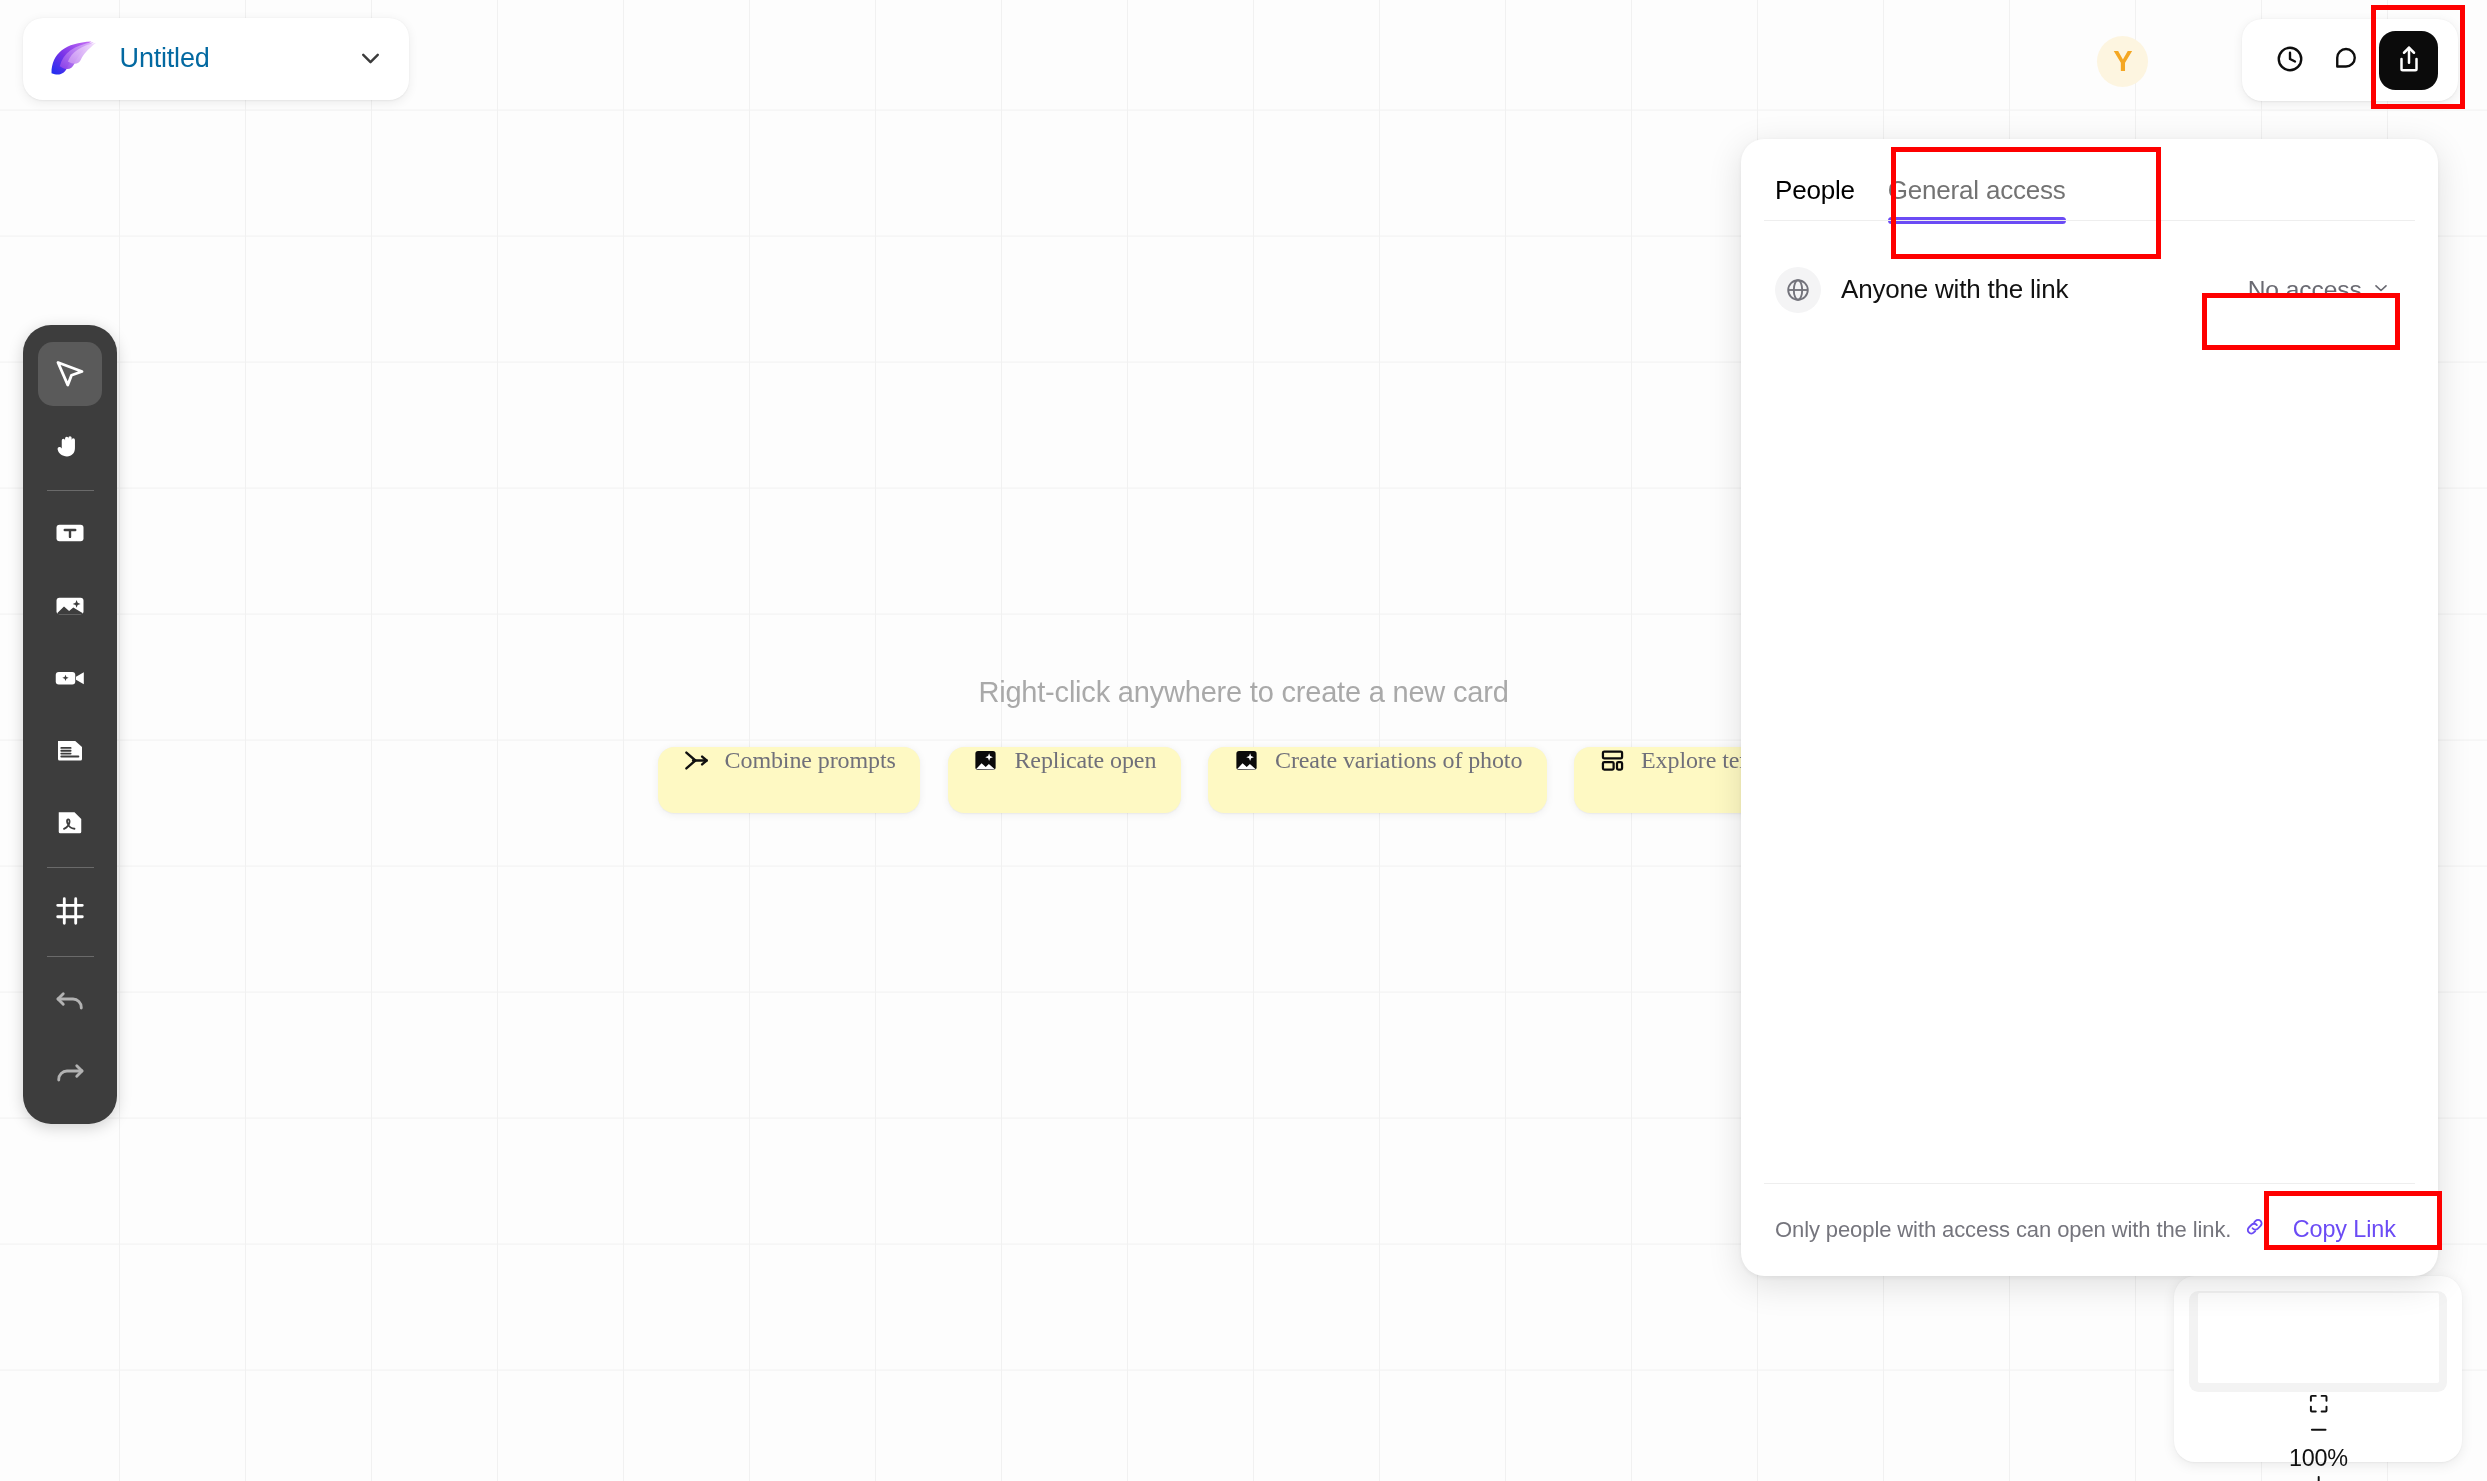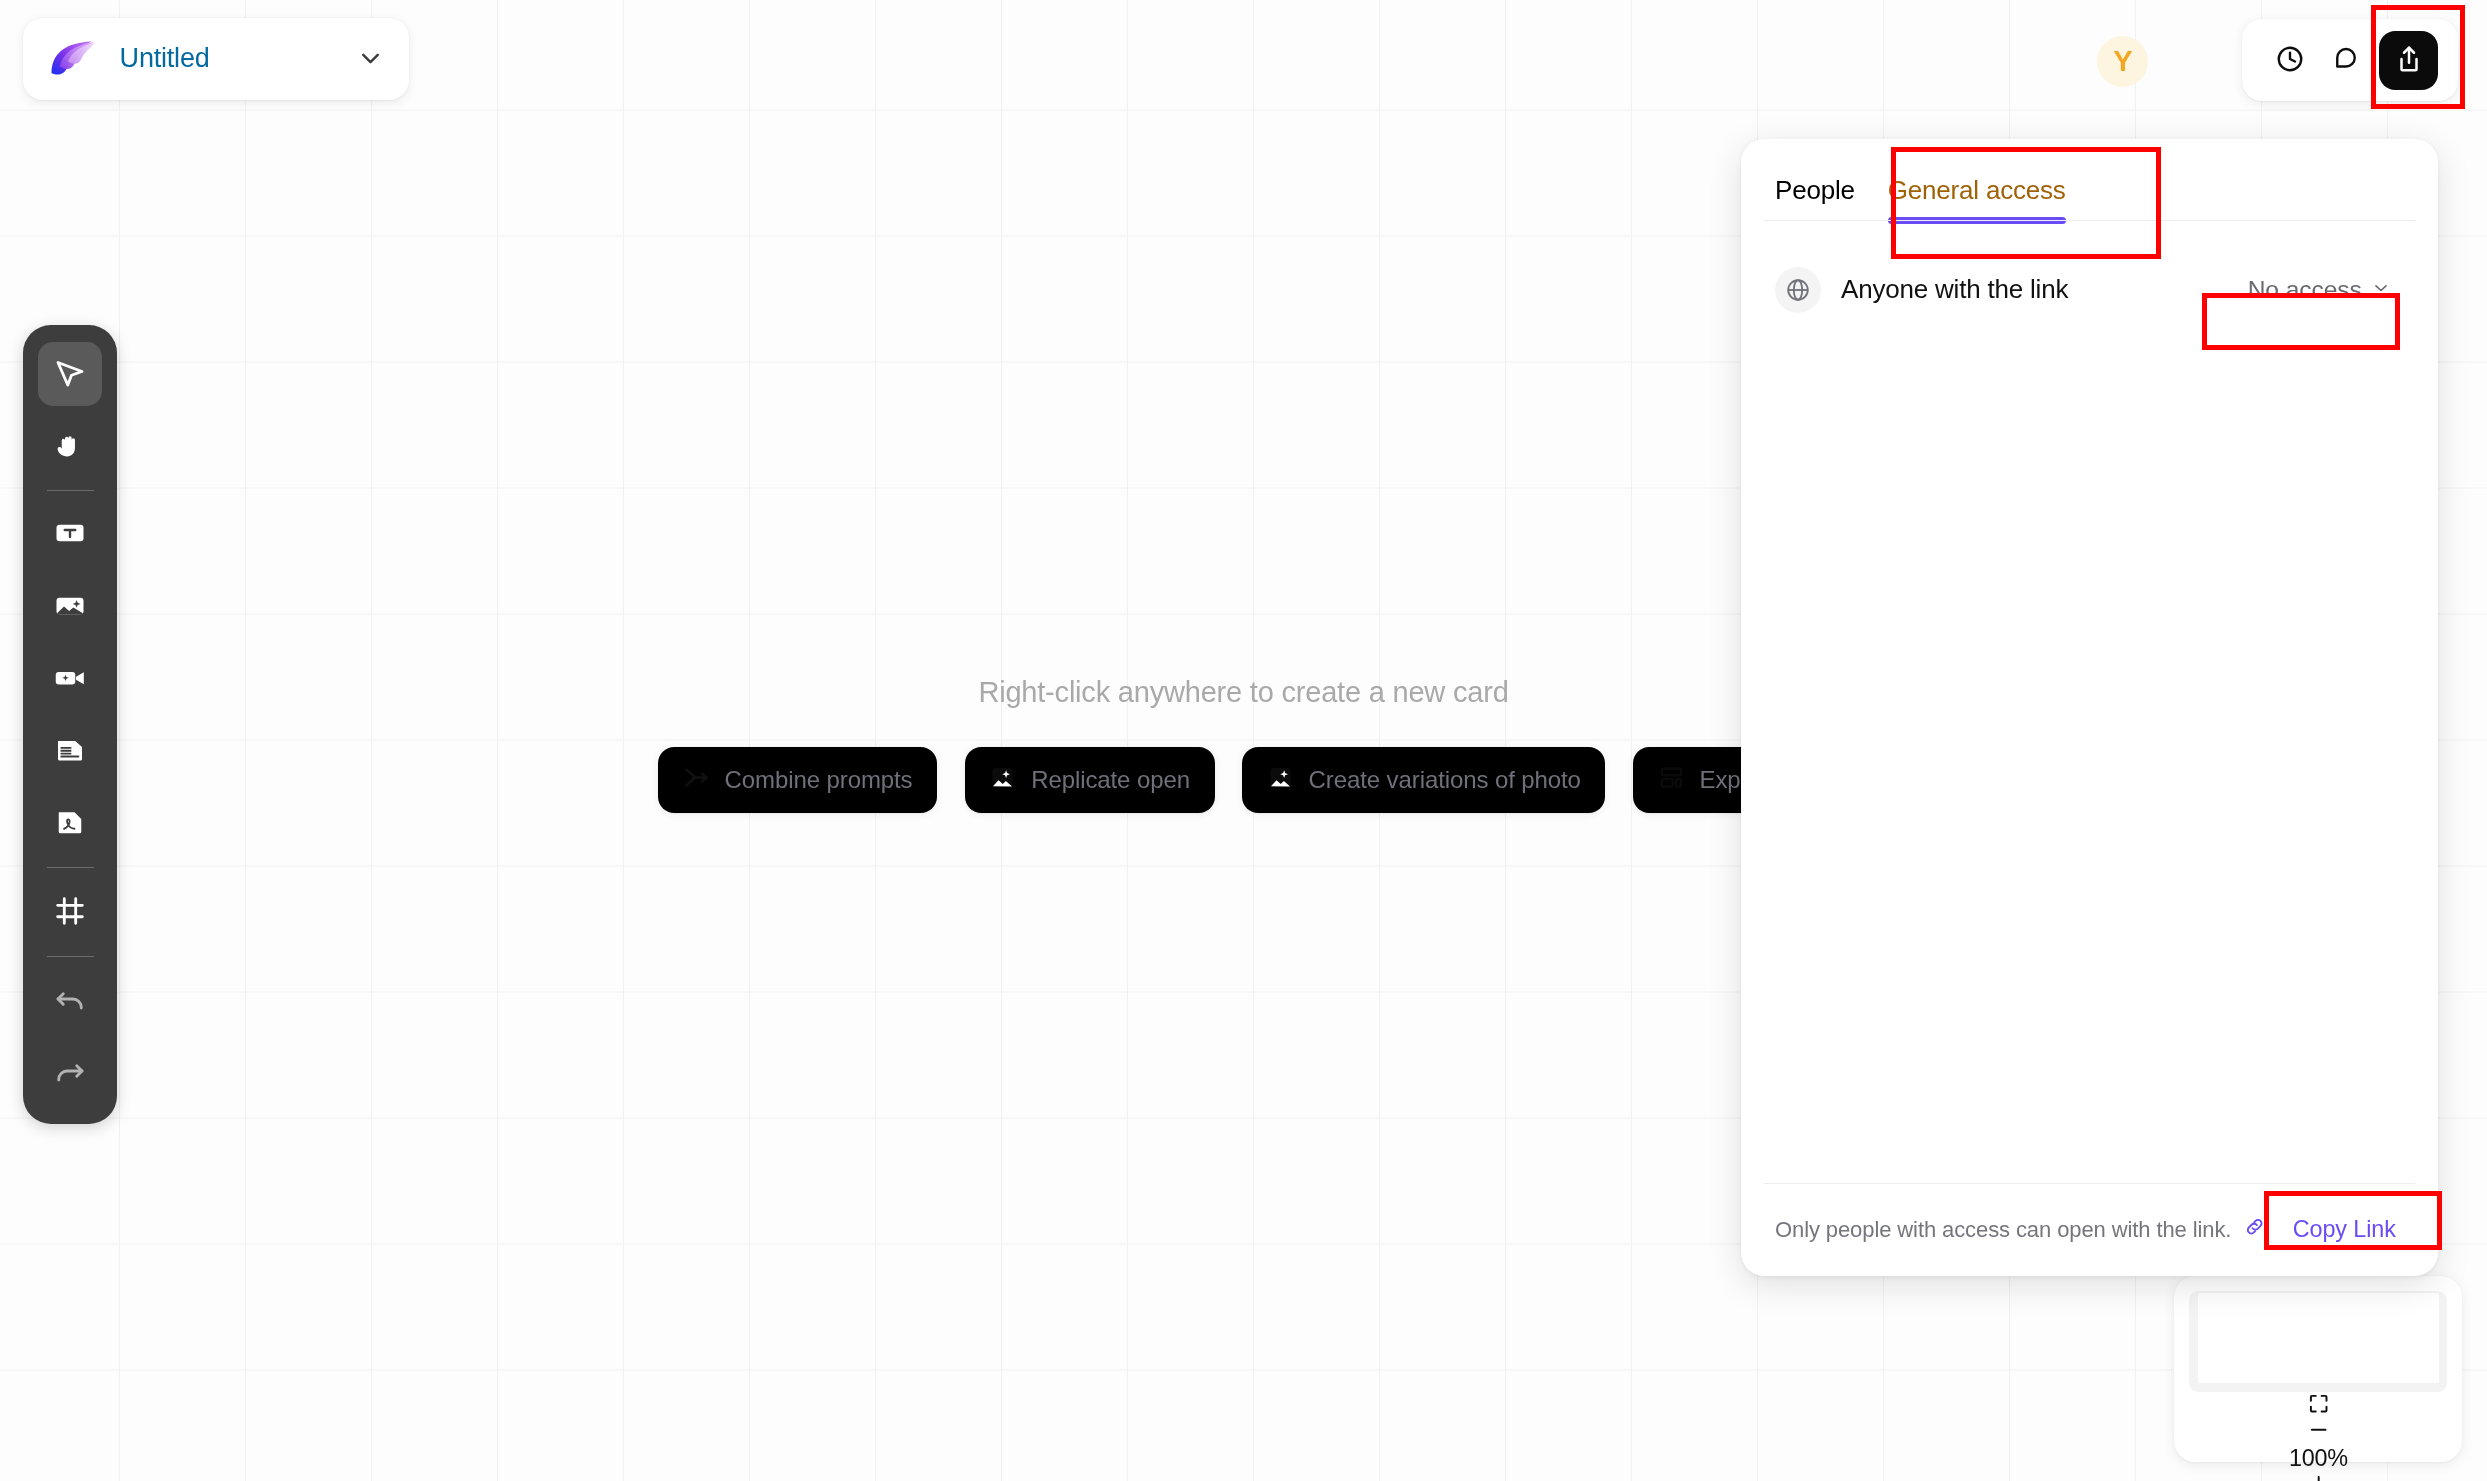--- a/index.html
+++ b/index.html
@@ -80,24 +80,24 @@
   
   #canvas-hint {
     position:absolute; left:0; top:676px; width:2487px;
     text-align:center; font-size:29px; color:#a9a9a9; letter-spacing:-0.2px;
   }
   #suggestion-row {
     position:absolute; left:658px; top:747px;
     display:flex; gap:27.5px; align-items:flex-start;
   }
   .suggestion-chip {
-    height:66px; background:#000000; border-radius:16.4px;
+    height:66px; background:#fef9c3; border-radius:16.4px;
     box-shadow:0 1.8px 8.2px rgba(0,0,0,0.06), 0 0.6px 1.2px rgba(0,0,0,0.04);
-    display:flex; align-items:center; gap:15px; padding:0 24.6px;
-    white-space:nowrap; cursor:pointer; border:none;
+    display:flex; align-items:flex-start; gap:15px; padding:0 24.6px;
+    white-space:nowrap; cursor:pointer; border:none;font-family:Liberation Serif, serif;
   }
   .suggestion-chip svg { width:27px; height:27px; flex:none; }
   .suggestion-chip span { font-size:24px; color:#70707a; letter-spacing:-0.1px; }
 
   
   #share-panel {
     position:absolute; left:1741px; top:139px;
     width:697px; height:1137px;
     background:#fff; border-radius:23.4px;
     box-shadow:0 8.2px 35px rgba(0,0,0,0.12), 0 1.2px 4.7px rgba(0,0,0,0.05);
@@ -105,21 +105,21 @@
   }
   #panel-tabs {
     display:flex; align-items:flex-end; gap:33px;
     padding:36px 34px 0 34px; position:relative;
   }
   .panel-tab {
     font-size:26px; padding-bottom:17.6px; background:none; border:none;
     cursor:pointer; letter-spacing:-0.2px; position:relative;
   }
   .panel-tab.inactive { color:#000000; }
-  .panel-tab.active { color:#a16207; }
+  .panel-tab.active { color:#737373; }
   .panel-tab.active::after {
     content:""; position:absolute; left:0; right:0; bottom:0;
     height:7px; border-radius:3.5px; background:#6b4bf5;
   }
   #tabs-divider {
     position:absolute; left:23.4px; right:23.4px; bottom:2.9px;
     height:1.2px; background:#eeeeee;
   }
   #general-access-row {
     display:flex; align-items:center; padding:43px 34px 0 34px;

